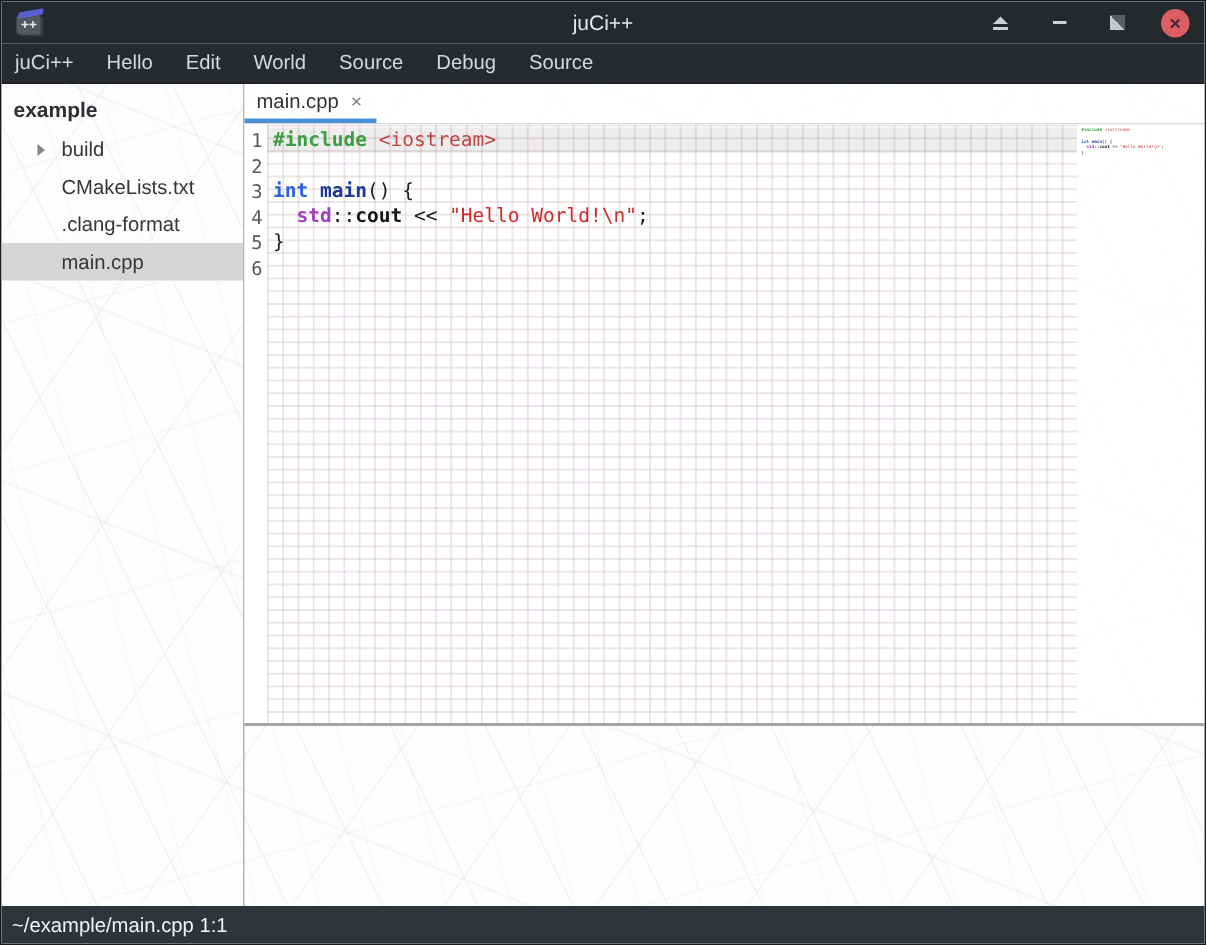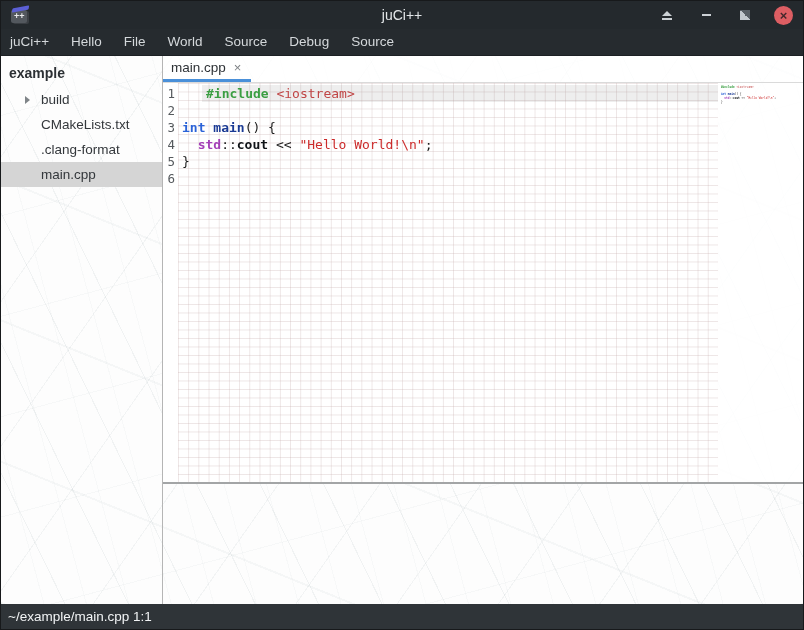--- a/index.html
+++ b/index.html
@@ -72,21 +72,21 @@
   .gutter { width:15px; flex:0 0 15px; background:rgba(255,255,255,0.95); padding-top:2px; }
   .line-no { height:17px; line-height:17px; font-family:"DejaVu Sans Mono", monospace;
              font-size:12.5px; color:#565a5e; text-align:right; padding-right:3px; }
   .code-area { width:540px; flex:0 0 540px; background-color:#ffffff; padding-top:2px;
     background-image:
       linear-gradient(to right,  rgba(205,183,183,0.35) 1px, transparent 1px),
       linear-gradient(to bottom, rgba(205,183,183,0.35) 1px, transparent 1px);
     background-size:10.2px 8.5px; }
   .code-line { height:17px; line-height:17px; white-space:pre;
                font-family:"DejaVu Sans Mono", monospace; font-size:13px; padding-left:4px; }
-  .code-line.current { background:rgba(90,90,90,0.10);margin-left:24px; }
+  .code-line.current { background:rgba(90,90,90,0.10); }
   .tok-preprocessor { color:var(--syntax-preprocessor,#3a9e42); font-weight:bold; }
   .tok-include-path { color:var(--syntax-include-path,#c04545); }
   .tok-keyword      { color:var(--syntax-keyword,#2b63d8); font-weight:bold; }
   .tok-function     { color:var(--syntax-function,#1a3a94); font-weight:bold; }
   .tok-namespace    { color:var(--syntax-namespace,#a440b8); font-weight:bold; }
   .tok-member       { color:#101418; font-weight:bold; }
   .tok-string       { color:var(--syntax-string,#cc2b2b); }
   .tok-plain        { color:var(--syntax-plain,#1a1a1a); }
 
   .editor-right { flex:1 1 auto; background:rgba(255,255,255,0.85); position:relative; }
@@ -129,21 +129,21 @@
       </span>
       <span class="close-circle">
         <span class="close-x">×</span>
       </span>
     </span>
   </div>
 
   <div class="menubar">
       <span class="menu-item">juCi++</span>
       <span class="menu-item">Hello</span>
-      <span class="menu-item">File</span>
+      <span class="menu-item">Edit</span>
       <span class="menu-item">World</span>
       <span class="menu-item">Source</span>
       <span class="menu-item">Debug</span>
       <span class="menu-item">Source</span>
     </div>
 
   <div class="main">
     <div class="texture"></div>
 
     <div class="sidebar">

